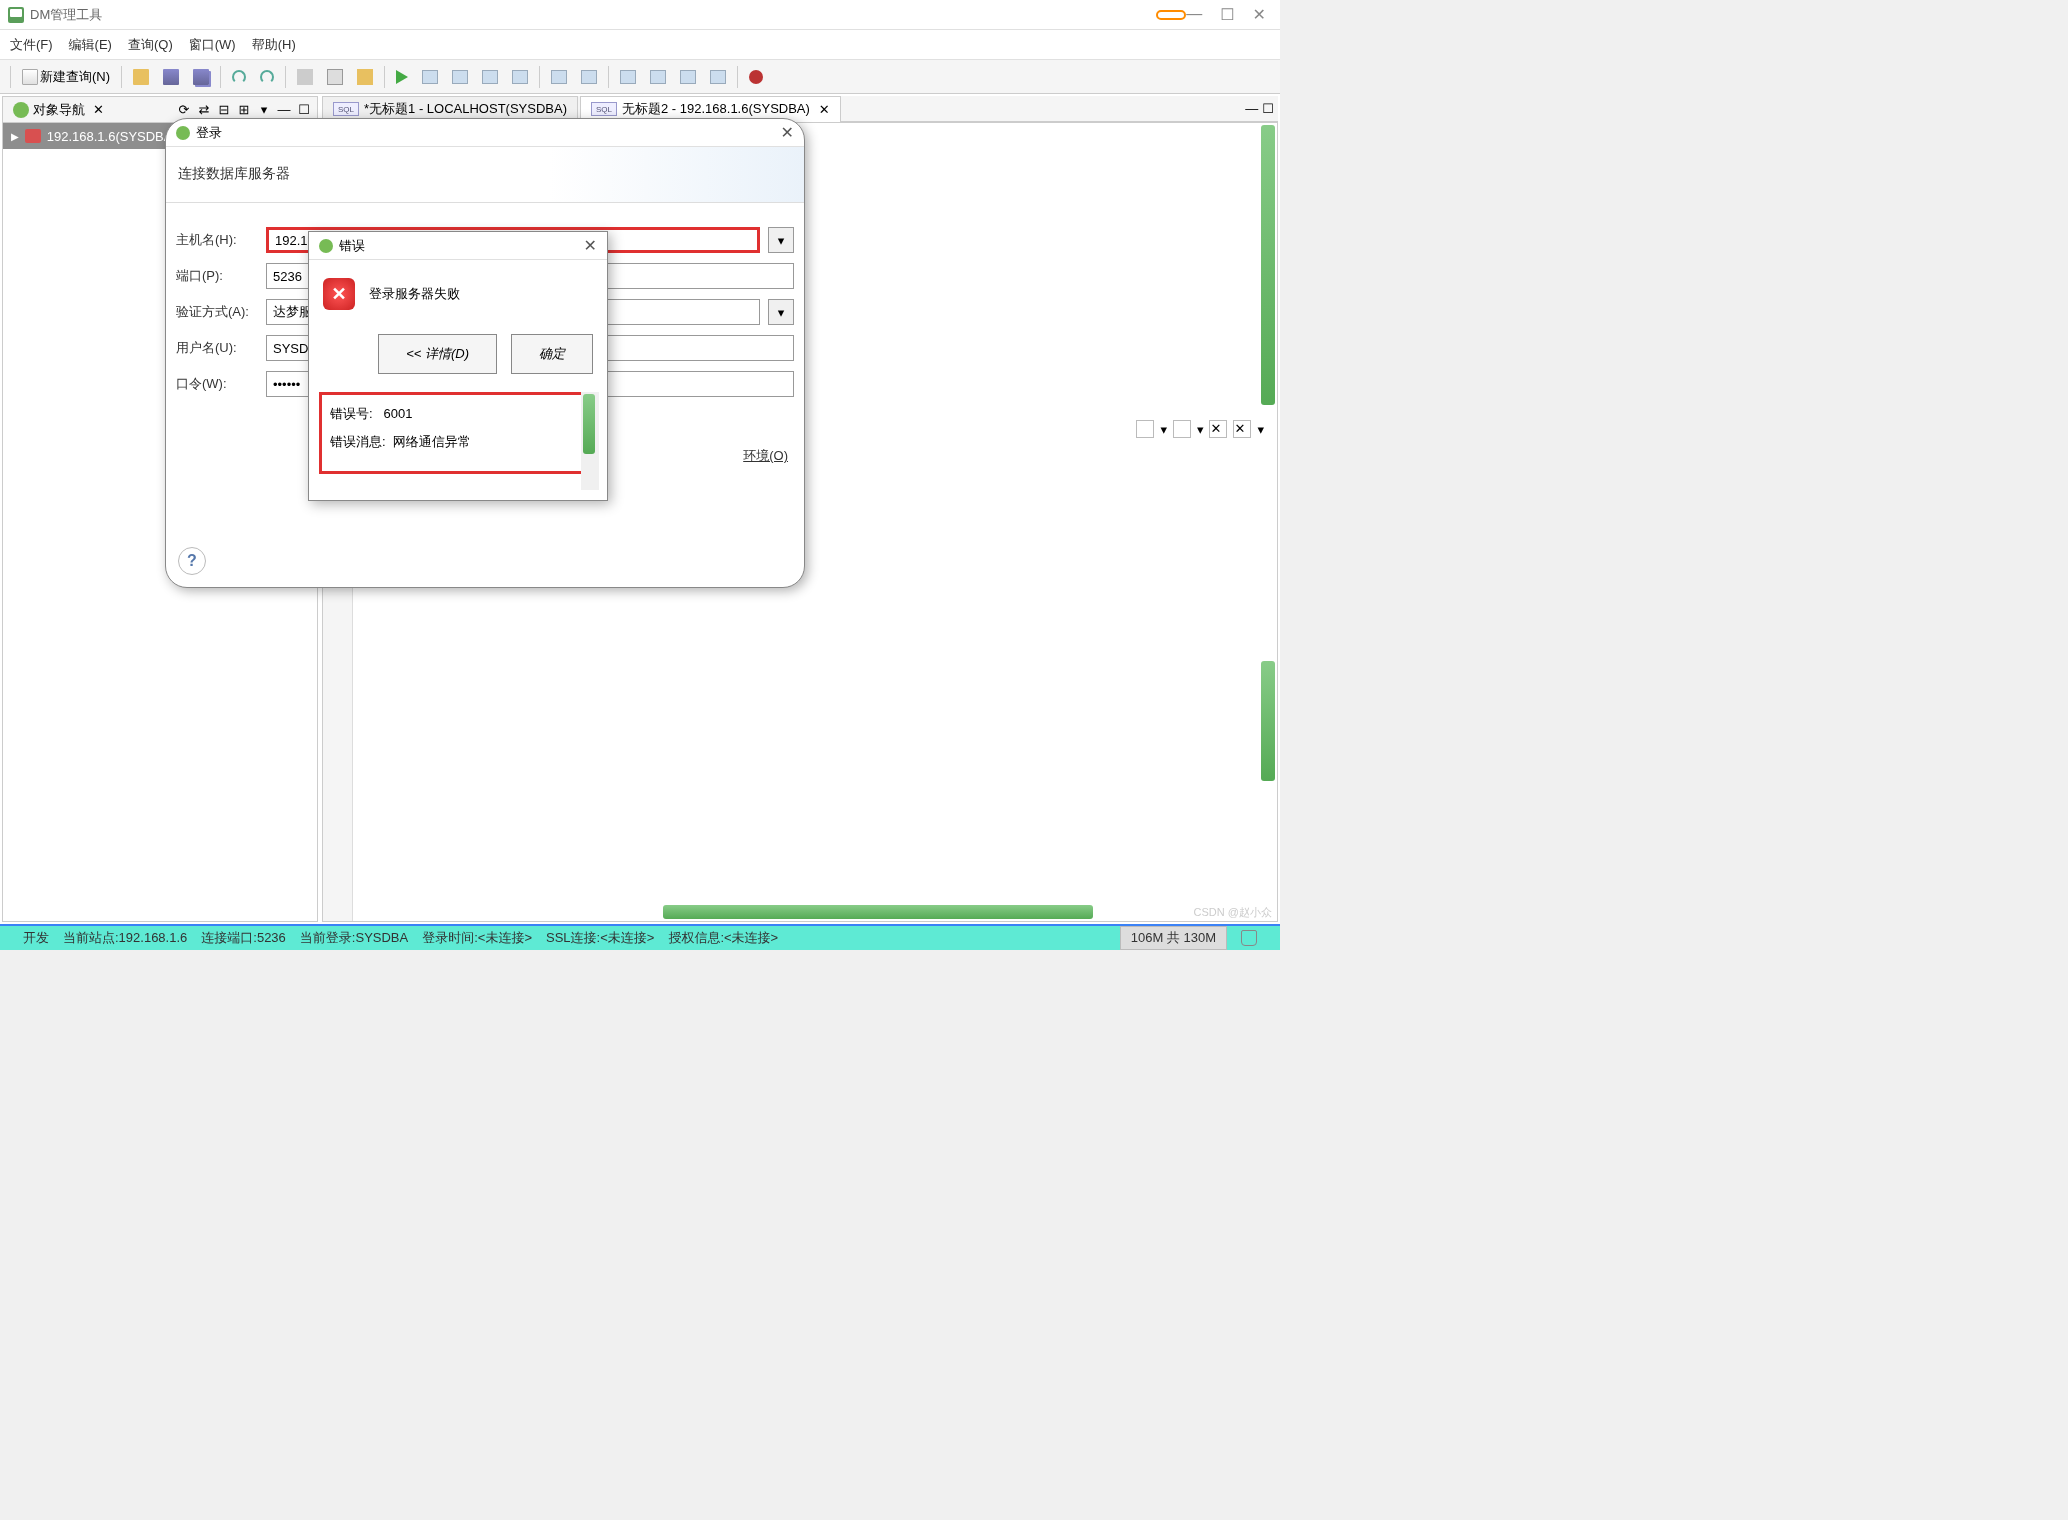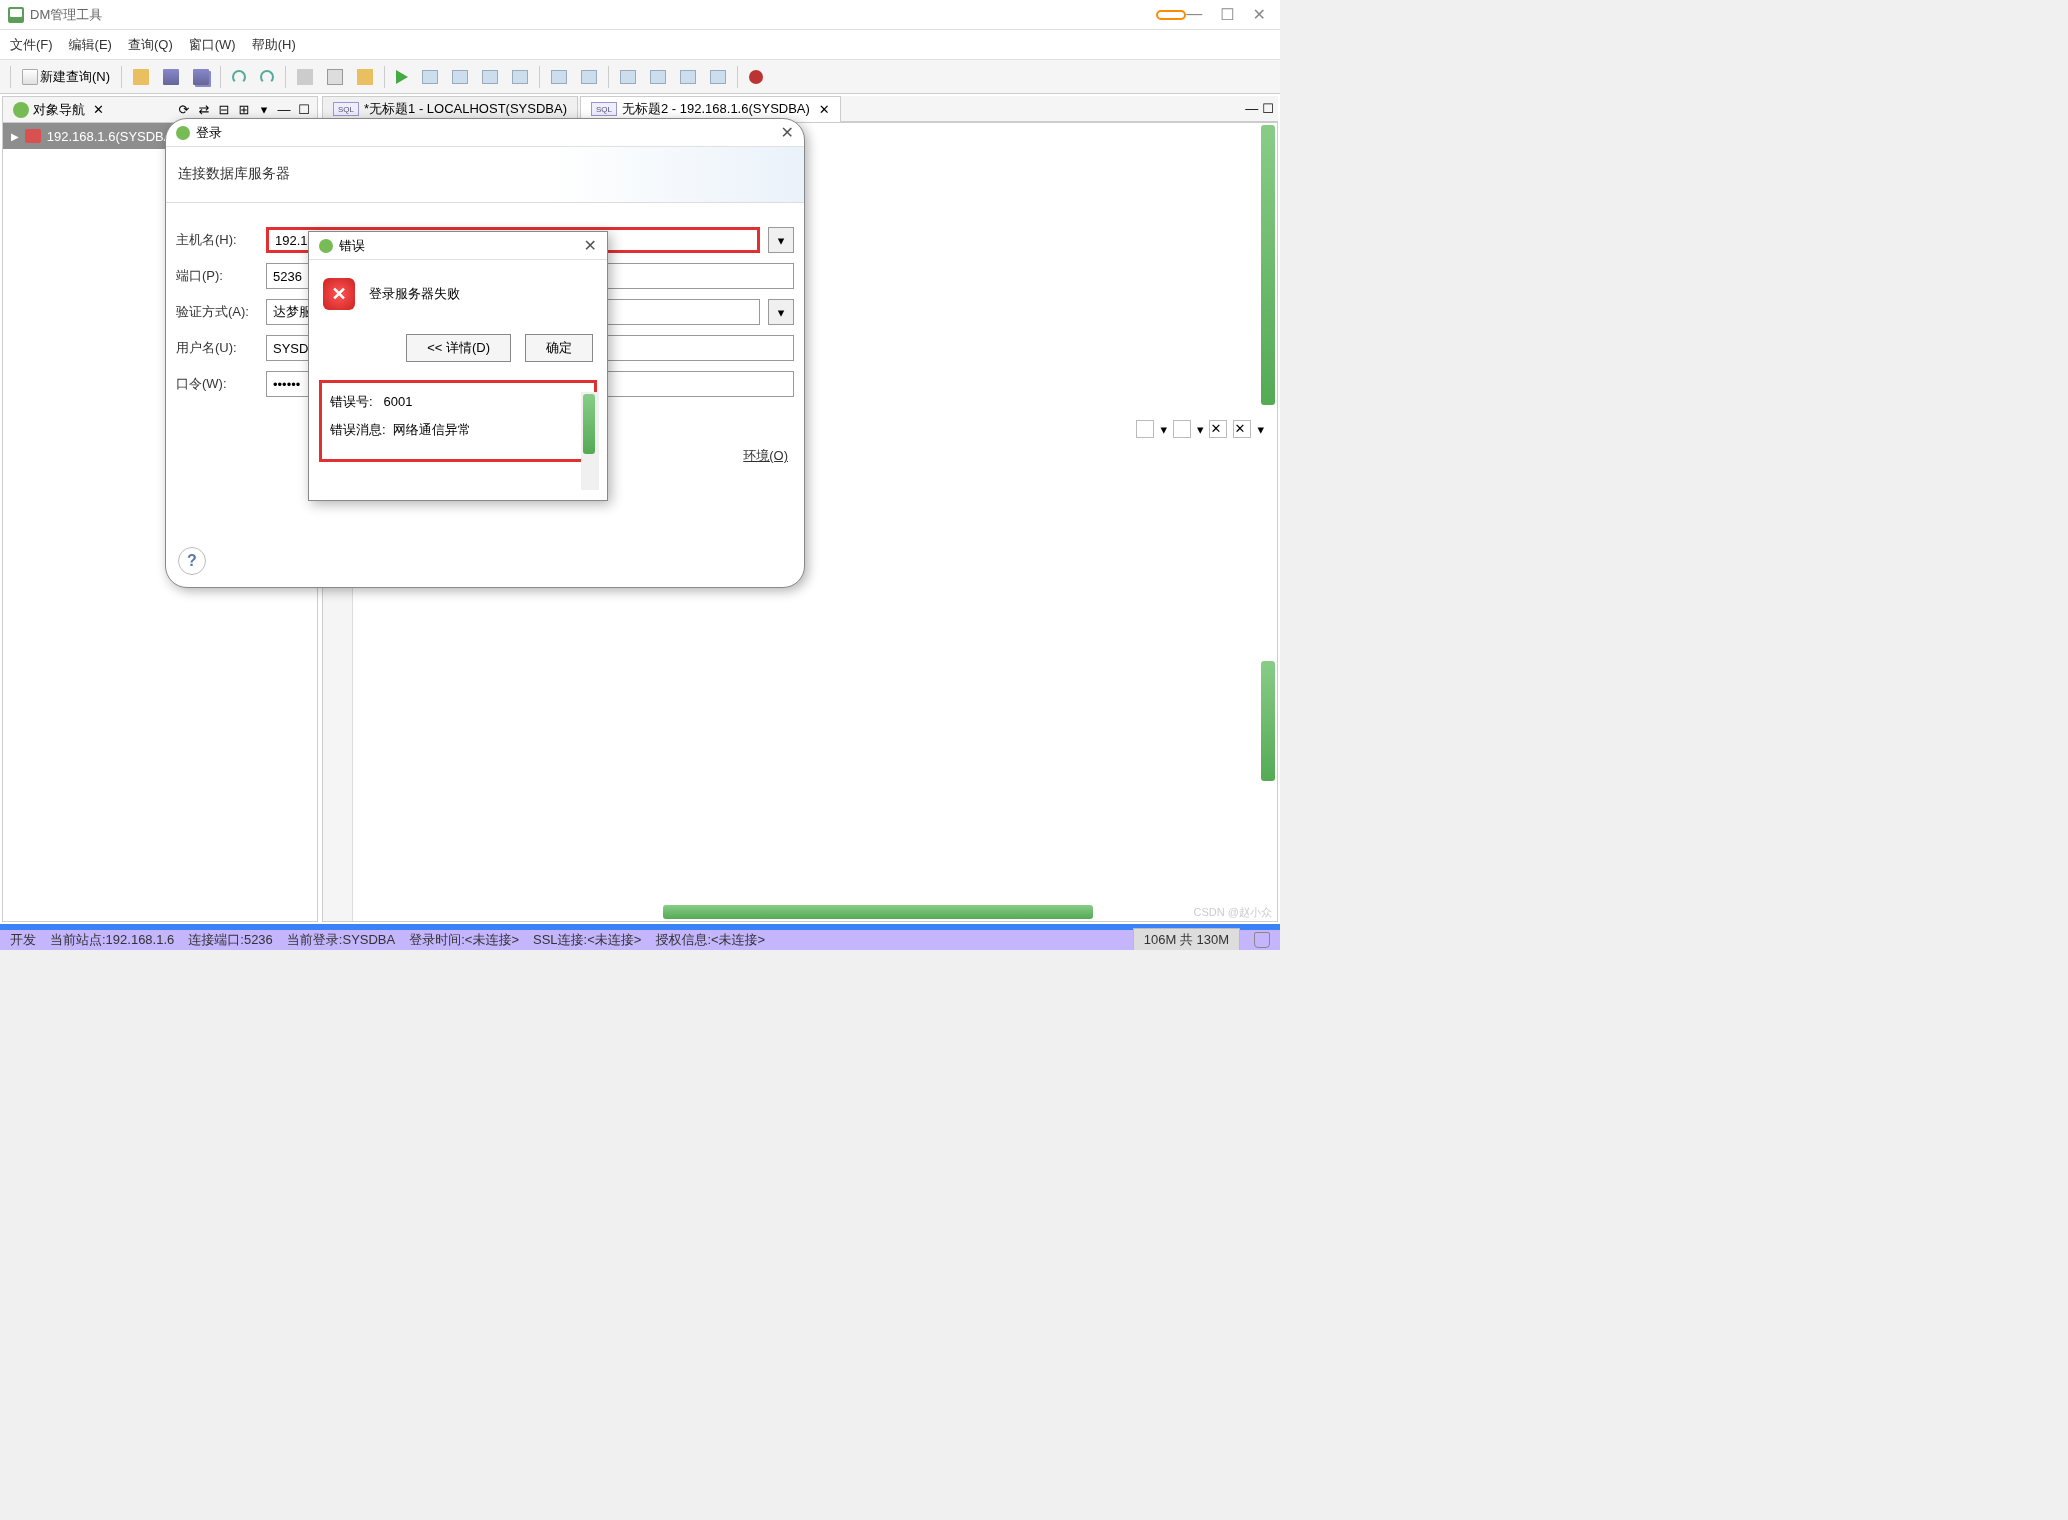--- a/index.html
+++ b/index.html
@@ -46,21 +46,21 @@
 .editor-area { flex: 1; display: flex; flex-direction: column; margin: 2px; }
 .editor-tabs { height: 26px; display: flex; border-bottom: 1px solid #ccc; background: #f5f5f5; align-items: center; }
 .editor-tab { height: 26px; padding: 0 10px; display: flex; align-items: center; gap: 5px; border: 1px solid #ccc; border-bottom: none; background: #fff; margin-right: 2px; cursor: pointer; }
 .editor-tab.inactive { background: #f0f0f0; }
 .sql-ic { width: 26px; height: 14px; background: #eef; border: 1px solid #99c; font-size: 8px; display: flex; align-items: center; justify-content: center; color: #557; }
 .ed-body { flex: 1; background: #fff; border: 1px solid #ccc; position: relative; display: flex; }
 .ed-gutter { width: 30px; background: #f5f5f5; border-right: 1px solid #ddd; }
 .ed-right-controls { margin-left: auto; display: flex; gap: 4px; padding: 0 4px; }
 .green-scroll { position: absolute; background: linear-gradient(#8c8, #5a5); border-radius: 3px; }
 
-.statusbar { height: 26px; background: #c4b5fd; display: flex; align-items: center; padding: 0 10px; gap: 14px; border-top: 6px solid #3b82f6; font-size: 12px; color: #333; }
+.statusbar { height: 26px; background: #5eead4; display: flex; align-items: center; padding: 0 23px; gap: 14px; border-top: 2px solid #3b82f6; font-size: 12px; color: #333; }
 .statusbar .spacer { flex: 1; }
 .mem-bar { background: #ddd; padding: 2px 10px; border: 1px solid #bbb; }
 .trash-ic { width: 16px; height: 16px; border: 1px solid #888; border-radius: 2px 2px 4px 4px; }
 
 
 .dialog { position: absolute; background: #fff; border: 1px solid #888; box-shadow: 3px 3px 12px rgba(0,0,0,.3); }
 .dlg-login { left: 165px; top: 118px; width: 640px; height: 470px; border-radius: 22px; }
 .dlg-title { height: 28px; display: flex; align-items: center; padding: 0 10px; border-bottom: 1px solid #e0e0e0; }
 .dlg-title .dlg-ic { width: 14px; height: 14px; background: #7b5; border-radius: 50%; margin-right: 6px; }
 .dlg-title .close-x { margin-left: auto; cursor: pointer; font-size: 16px; color: #555; }
@@ -75,21 +75,21 @@
 .form-row .dd-btn { width: 26px; height: 26px; border: 1px solid #999; background: #f0f0f0; display: flex; align-items: center; justify-content: center; cursor: pointer; }
 .red-box { border: 3px solid #e03030 !important; }
 .dlg-footer { position: absolute; bottom: 12px; left: 12px; }
 .help-ic { width: 28px; height: 28px; border: 1px solid #bbb; border-radius: 50%; display: flex; align-items: center; justify-content: center; color: #57a; font-weight: bold; font-size: 16px; cursor: pointer; }
 
 
 .dlg-error { left: 308px; top: 231px; width: 300px; height: 270px; z-index: 10; }
 .err-body { padding: 18px 14px; display: flex; align-items: center; gap: 14px; }
 .err-ic { width: 32px; height: 32px; background: radial-gradient(#f55,#c22); border-radius: 6px; display: flex; align-items: center; justify-content: center; color: #fff; font-size: 18px; font-weight: bold; }
 .err-btns { display: flex; gap: 14px; justify-content: flex-end; padding: 6px 14px 14px; }
-.err-btns button { height: 28px; padding: 0 20px; border: 1px solid #888; background: #f5f5f5; cursor: pointer; }
+.err-btns button { height: 40px; padding: 0 27px; border: 1px solid #888; background: #f5f5f5; cursor: pointer; font-style: italic; }
 .err-detail { margin: 4px 10px; border: 3px solid #e03030; padding: 10px 8px; }
 .err-detail-row { margin-bottom: 10px; }
 .err-scroll-area { position: absolute; right: 8px; top: 160px; bottom: 10px; width: 18px; background: #f0f0f0; }
 
 .extra-toolbar { position: absolute; right: 16px; top: 420px; display: flex; gap: 6px; align-items: center; }
 .extra-toolbar .sm-ic { width: 18px; height: 18px; border: 1px solid #bbb; cursor: pointer; }
 
 .watermark { position: absolute; right: 8px; bottom: 30px; color: #ccc; font-size: 11px; }
 </style>
 </head>

